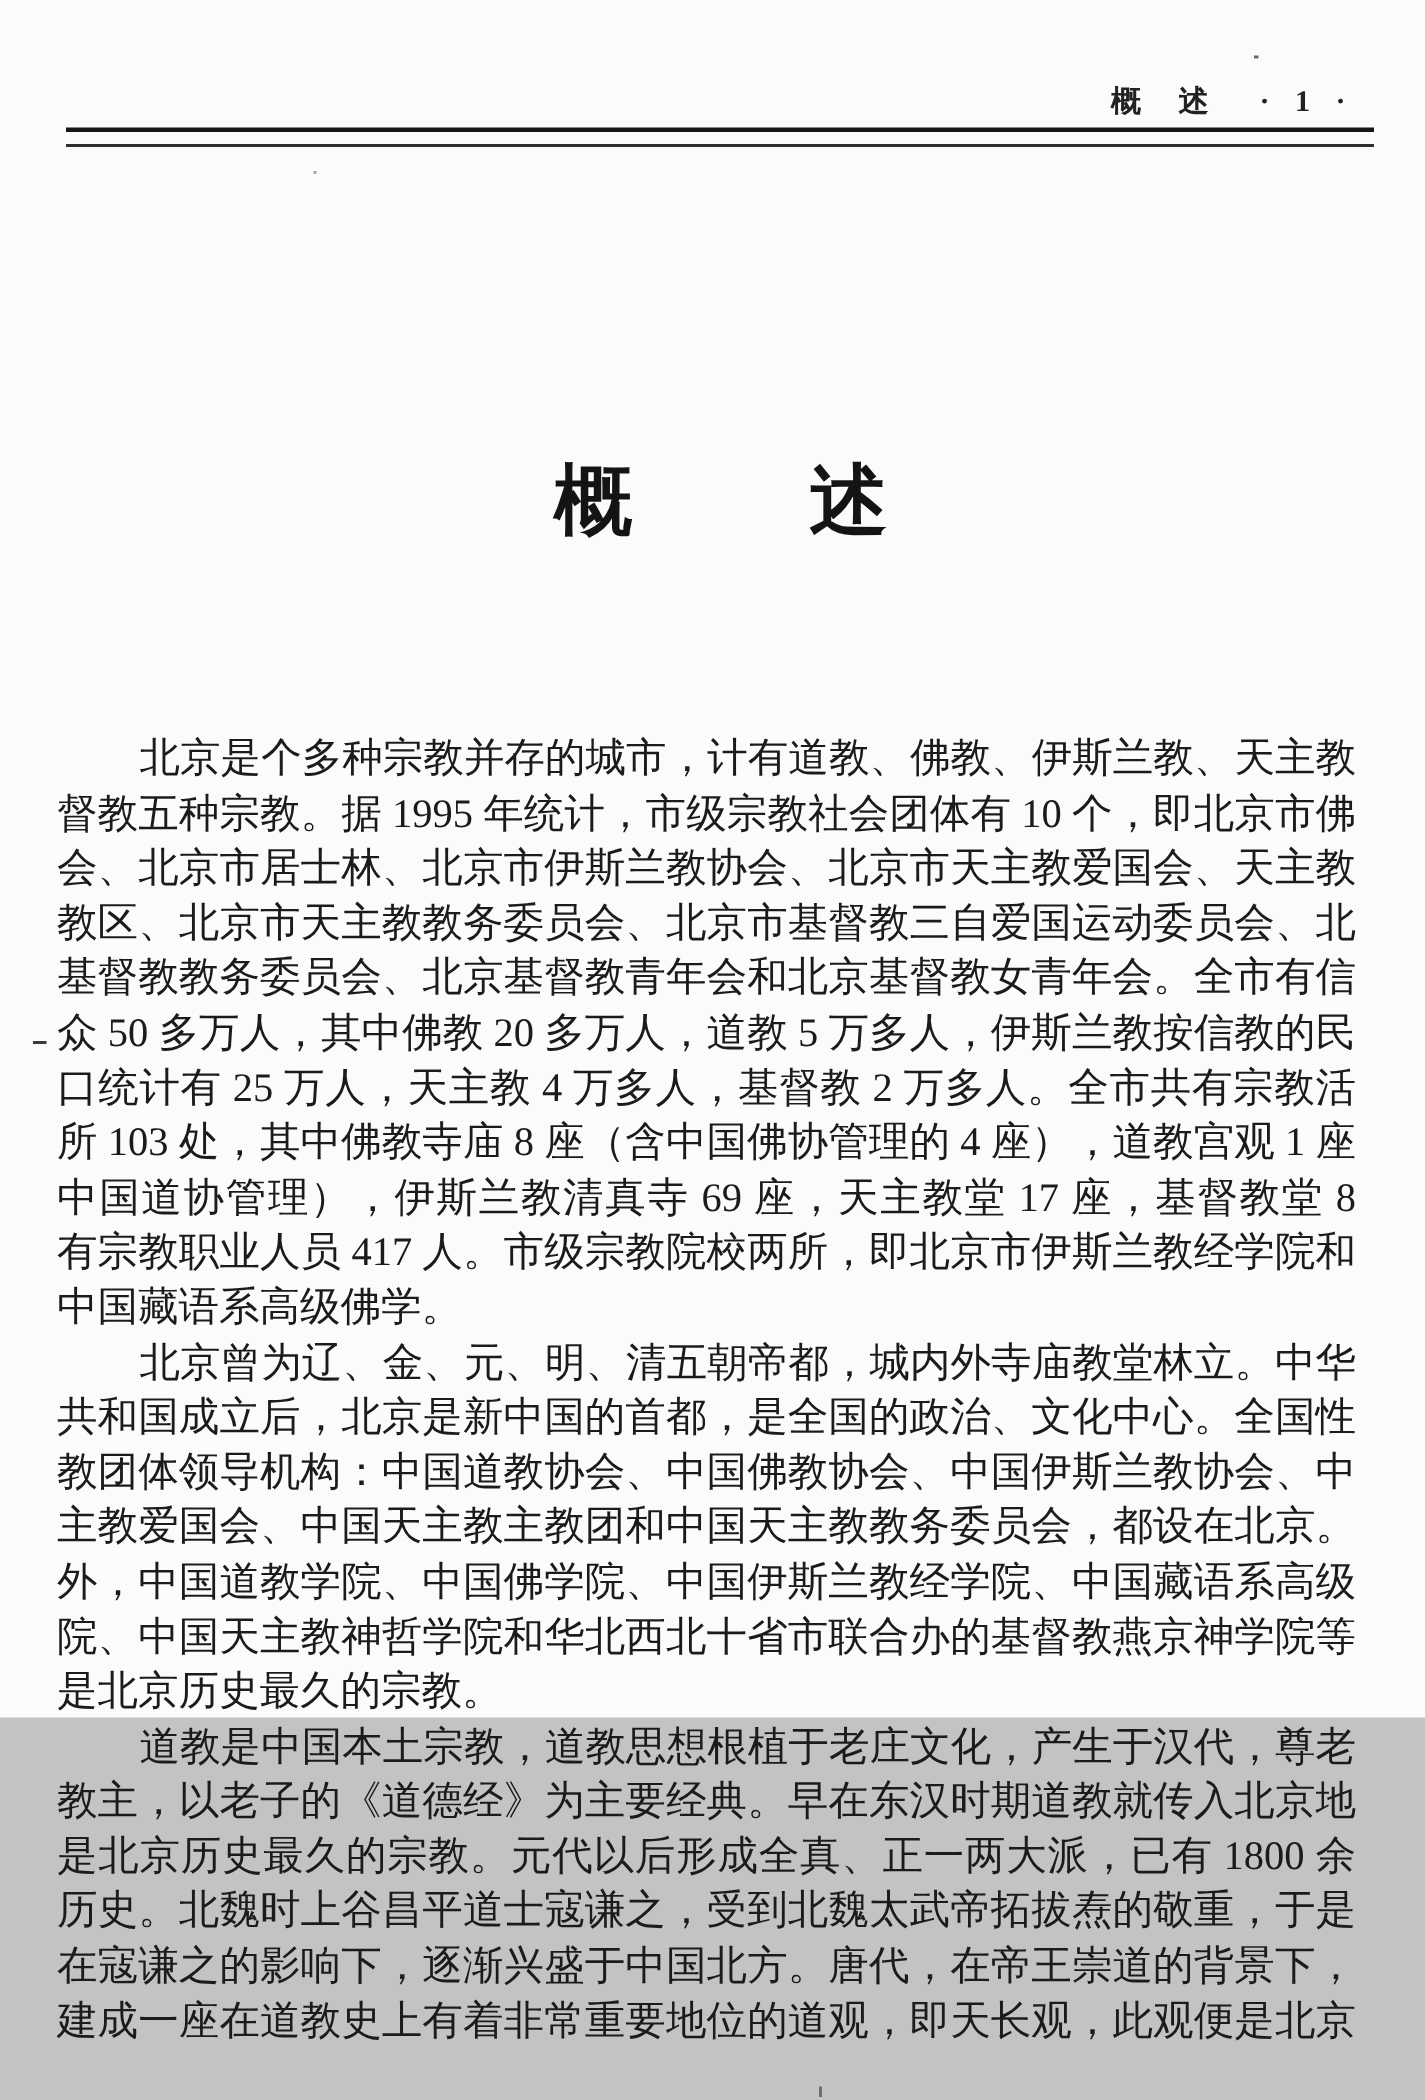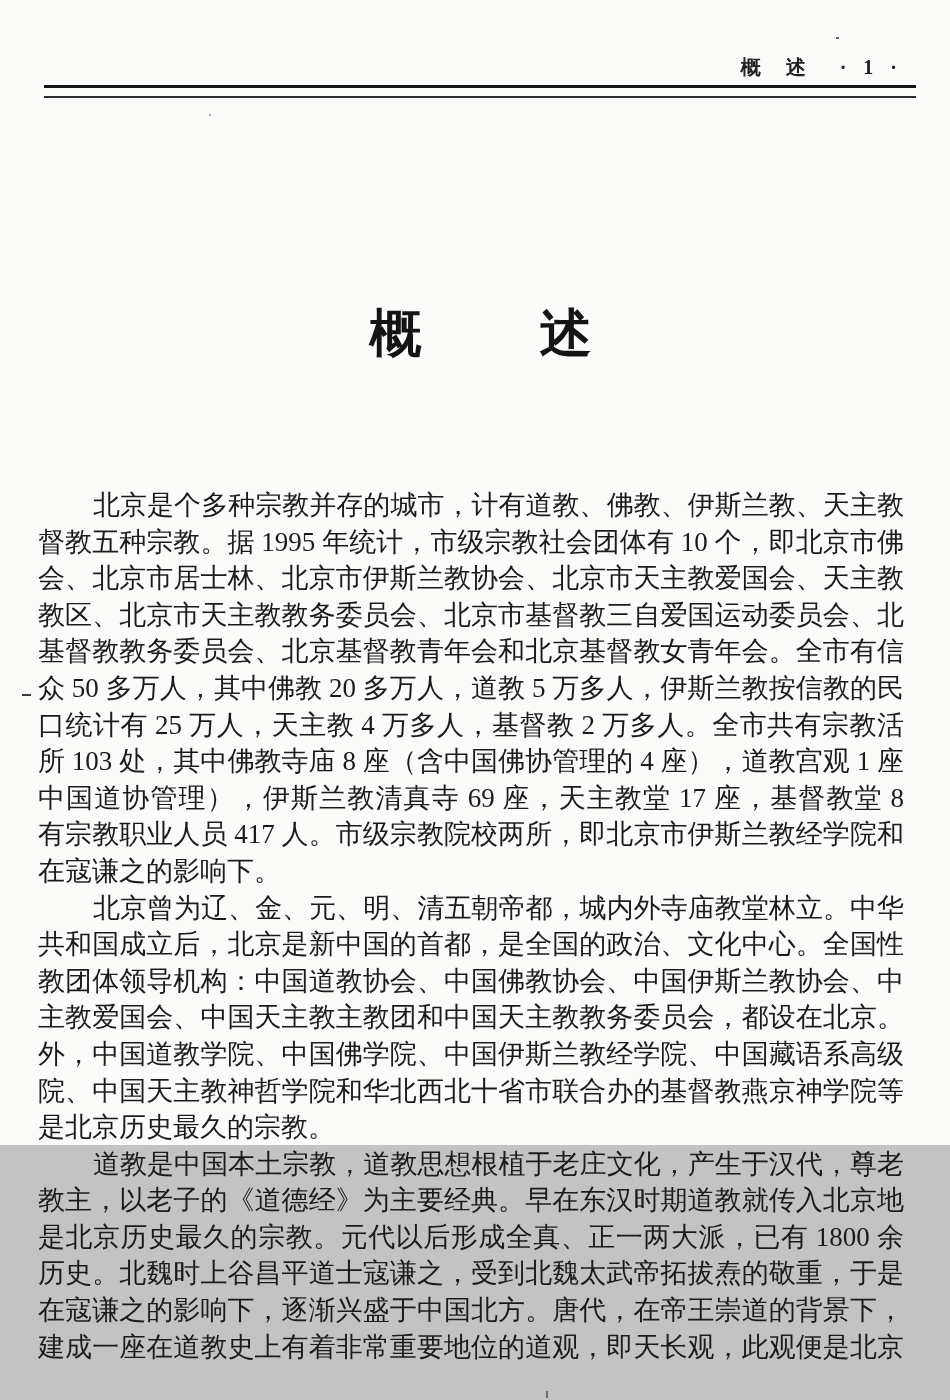--- a/index.html
+++ b/index.html
@@ -83,21 +83,21 @@
       <div class="t-line first">北京是个多种宗教并存的城市，计有道教、佛教、伊斯兰教、天主教和基</div>
       <div class="t-line">督教五种宗教。据 1995 年统计，市级宗教社会团体有 10 个，即北京市佛教协</div>
       <div class="t-line">会、北京市居士林、北京市伊斯兰教协会、北京市天主教爱国会、天主教北京</div>
       <div class="t-line">教区、北京市天主教教务委员会、北京市基督教三自爱国运动委员会、北京市</div>
       <div class="t-line">基督教教务委员会、北京基督教青年会和北京基督教女青年会。全市有信教群</div>
       <div class="t-line">众 50 多万人，其中佛教 20 多万人，道教 5 万多人，伊斯兰教按信教的民族人</div>
       <div class="t-line">口统计有 25 万人，天主教 4 万多人，基督教 2 万多人。全市共有宗教活动场</div>
       <div class="t-line">所 103 处，其中佛教寺庙 8 座（含中国佛协管理的 4 座），道教宫观 1 座（归</div>
       <div class="t-line">中国道协管理），伊斯兰教清真寺 69 座，天主教堂 17 座，基督教堂 8 座，共</div>
       <div class="t-line">有宗教职业人员 417 人。市级宗教院校两所，即北京市伊斯兰教经学院和北京</div>
-      <div class="t-line end">在寇谦之的影响下。</div>
+      <div class="t-line end">中国藏语系高级佛学。</div>
     </div>
 
     <div>
       <div class="t-line first">北京曾为辽、金、元、明、清五朝帝都，城内外寺庙教堂林立。中华人民</div>
       <div class="t-line">共和国成立后，北京是新中国的首都，是全国的政治、文化中心。全国性的宗</div>
       <div class="t-line">教团体领导机构：中国道教协会、中国佛教协会、中国伊斯兰教协会、中国天</div>
       <div class="t-line">主教爱国会、中国天主教主教团和中国天主教教务委员会，都设在北京。此</div>
       <div class="t-line">外，中国道教学院、中国佛学院、中国伊斯兰教经学院、中国藏语系高级佛学</div>
       <div class="t-line">院、中国天主教神哲学院和华北西北十省市联合办的基督教燕京神学院等全国</div>
       <div class="t-line end">是北京历史最久的宗教。</div>

